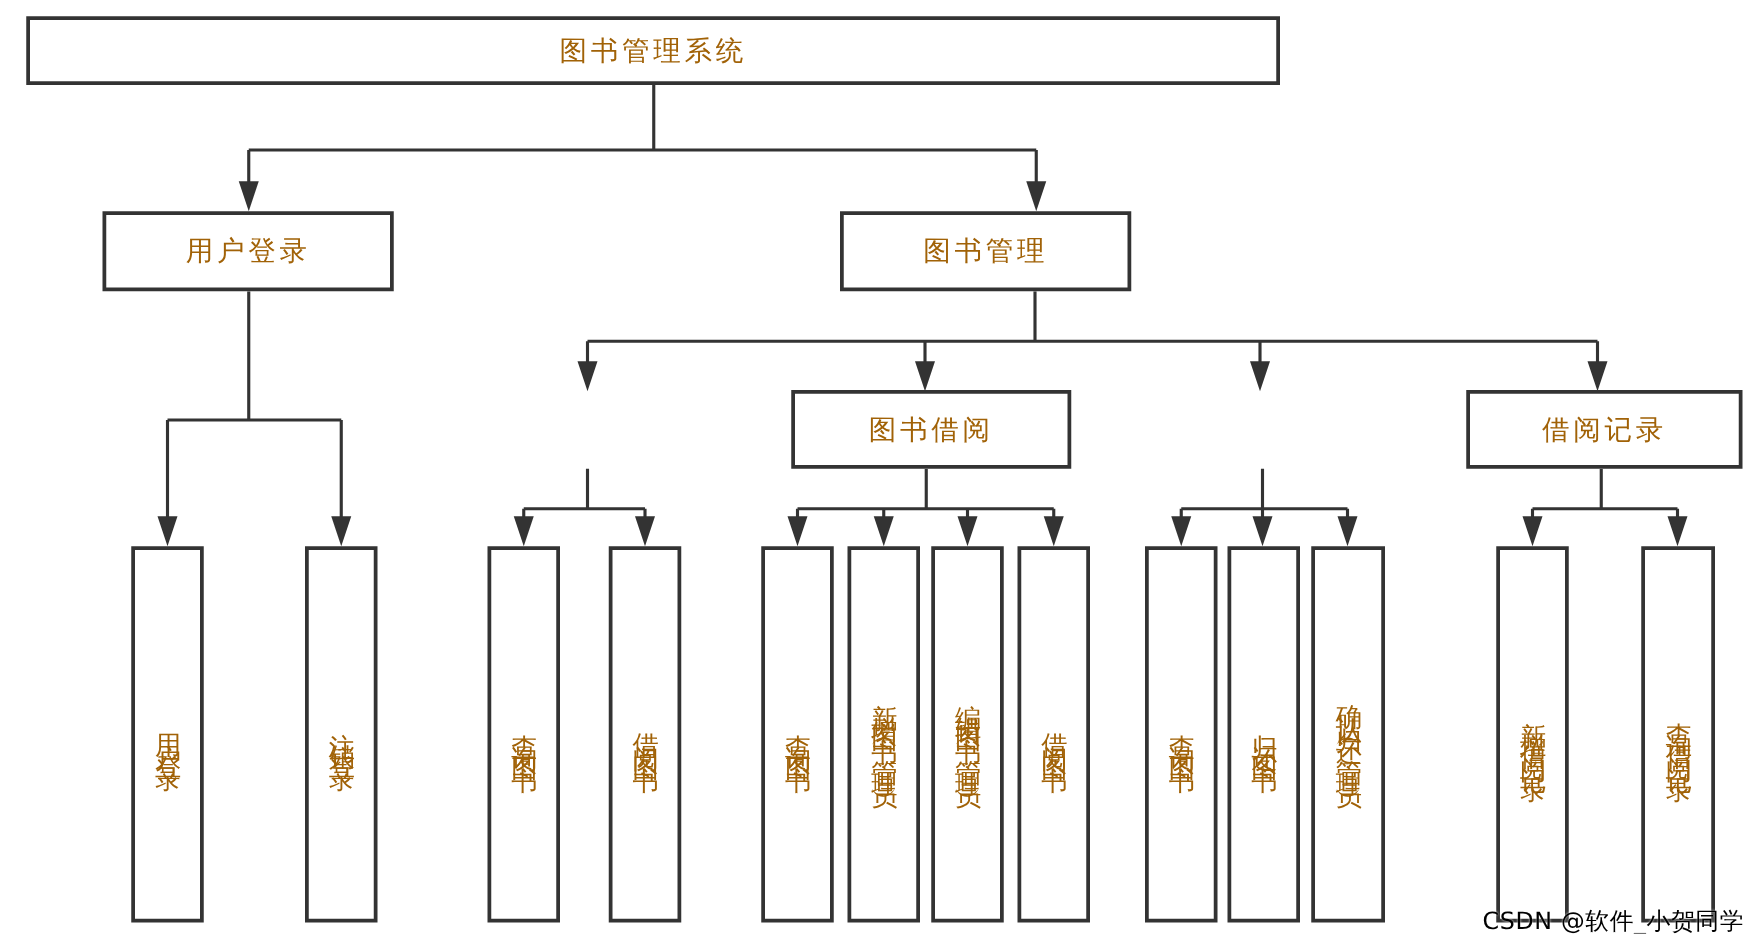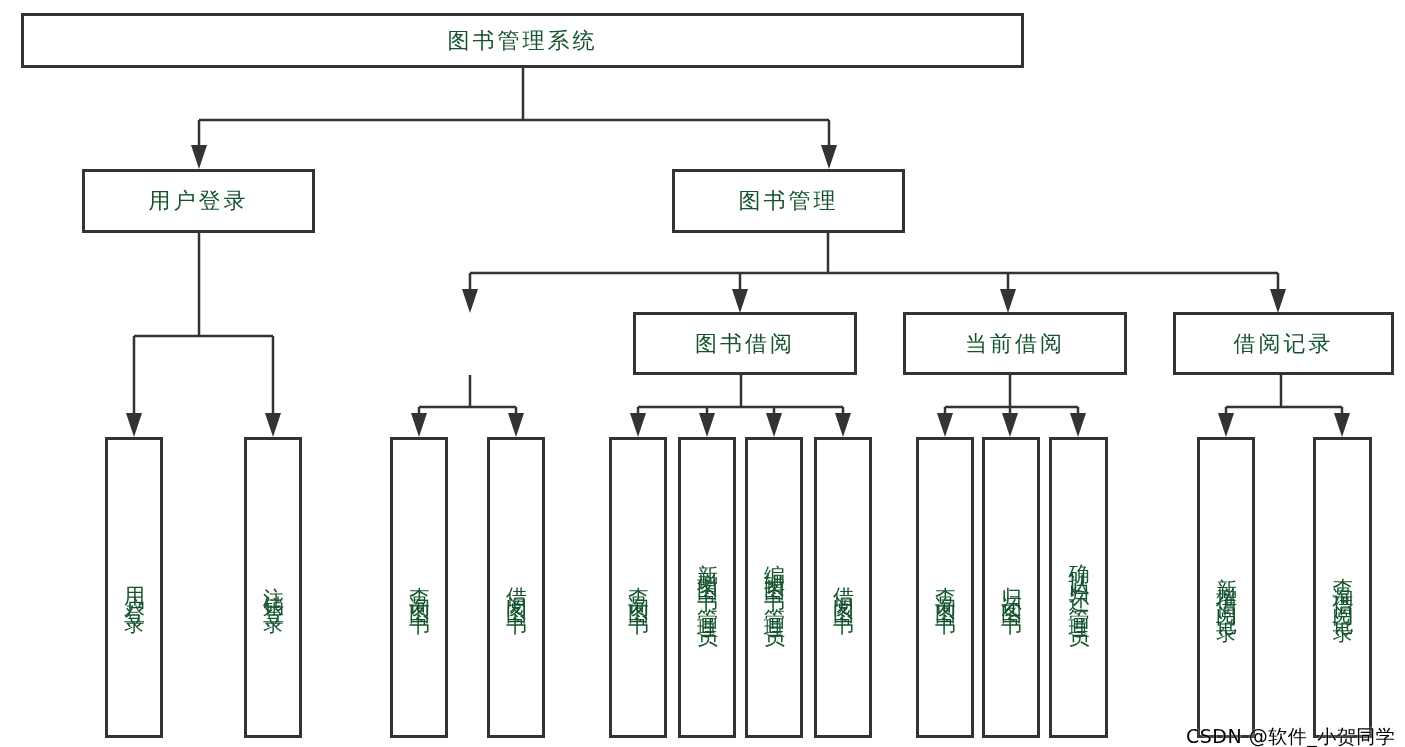--- a/index.html
+++ b/index.html
@@ -10,21 +10,21 @@
     font-family:"DejaVu Sans","Liberation Sans",sans-serif;
     overflow:hidden;
   }
   #connectors { position:absolute; left:0; top:0; width:1405px; height:747px; }
   .box {
     position:absolute;
     box-sizing:border-box;
     border:3px solid #333333;
     background:#ffffff;
     display:flex; align-items:center; justify-content:center;
-    color:#14532d;
+    color:#a16207;
   }
   .hbox { font-size:22px; letter-spacing:3px; }
   .root  { left:21px;  top:13px;  width:1003px; height:55px; }
   .lvl2  { top:169px; width:233px; height:64px; }
   .lvl3  { top:312px; height:63px; }
   .vbox  { top:437px; width:58px; height:301px; }
   .vbox span {
     writing-mode:vertical-rl;
     text-orientation:mixed;
     font-size:21px;
@@ -87,23 +87,20 @@
   <div class="box hbox lvl2" style="left:82px;">
     <span>用户登录</span>
   </div>
   <div class="box hbox lvl2" style="left:672px;">
     <span>图书管理</span>
   </div>
 
   <div class="box hbox lvl3" style="left:633px; width:224px;">
     <span>图书借阅</span>
   </div>
-  <div class="box hbox lvl3" style="left:903px; width:224px;">
-    <span>当前借阅</span>
-  </div>
   <div class="box hbox lvl3" style="left:1173px; width:221px;">
     <span>借阅记录</span>
   </div>
 
   <div class="box vbox" style="left:105px;">
     <span>用户登录</span>
   </div>
   <div class="box vbox" style="left:244px;">
     <span>注销登录</span>
   </div>

